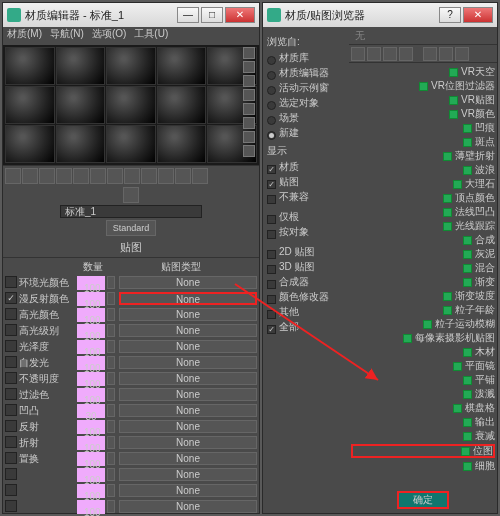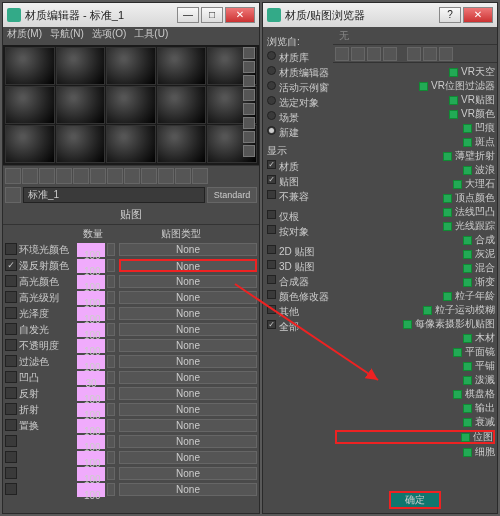--- a/index.html
+++ b/index.html
@@ -16,41 +16,41 @@
 .mat-editor { left: 2px; top: 2px; width: 258px; height: 512px; }
 .menubar { height: 18px; background: #4a4a4a; display: flex; font-size: 10px; color: #ccc; padding: 0 4px; }
 .menubar span { margin-right: 8px; }
 .swatch-area { background: #1a1a1a; padding: 2px; }
 .swatch-grid { display: grid; grid-template-columns: repeat(5, 1fr); gap: 1px; }
 .swatch { background: radial-gradient(circle at 35% 30%, #555 5%, #222 60%, #000 100%); border: 1px solid #333; height: 38px; }
 .side-icons { position: absolute; right: 2px; top: 44px; width: 14px; display: flex; flex-direction: column; gap: 2px; }
 .side-icons div { width: 12px; height: 12px; background: #555; border: 1px solid #777; }
 .toolbar-row { height: 20px; background: #4a4a4a; border-top: 1px solid #333; display: flex; align-items: center; padding: 0 2px; gap: 1px; }
 .tbtn { width: 16px; height: 16px; background: #555; border: 1px solid #666; }
-.mat-name-row { display: flex; align-items: center; padding: 2px; gap: 2px; }
+.mat-name-row { display: flex; align-items: center; padding: 2px; gap: 2px; flex-direction: column; }
 .mat-name-row input { flex: 1; background: #3a3a3a; border: 1px solid #222; color: #ccc; font-size: 10px; height: 16px; padding: 0 4px; }
 .std-btn { width: 50px; height: 16px; background: #555; border: 1px solid #666; font-size: 9px; color: #ccc; text-align: center; line-height: 14px; }
 .rollout-title { background: #4a4a4a; text-align: center; color: #ccc; font-size: 11px; padding: 2px 0; border-bottom: 1px solid #333; }
 .map-header { display: flex; font-size: 10px; color: #ccc; padding: 2px 20px 2px 80px; }
 .map-header span:first-child { width: 40px; }
 .map-list { max-height: 270px; overflow-y: auto; }
 .map-row { display: flex; align-items: flex-start; height: 16px; padding: 0 2px; font-size: 10px; color: #ccc; gap: 2px; }
 .map-row .cb { width: 12px; height: 12px; border: 1px solid #222; background: #3a3a3a; text-align: center; line-height: 10px; font-size: 9px; }
 .map-row .lb { width: 56px; white-space: nowrap; overflow: hidden; }
 .map-row .amt { width: 28px; background: #3a3a3a; border: 7px solid #f0abfc; text-align: center; height: 13px; line-height: 12px; }
 .map-row .spin { width: 8px; height: 13px; background: #555; border: 1px solid #666; }
 .map-row .slot { flex: 1; background: #555; border: 1px solid #666; text-align: center; height: 13px; line-height: 12px; margin-left: 2px; }
 .hilite-red { border: 2px solid #e22 !important; }
 
 
 .browser { left: 262px; top: 2px; width: 236px; height: 512px; }
-.browser-body { display: flex; height: calc(100% - 24px); }
+.browser-body { display: flex; height: calc(100% - 24px); gap: 16px; }
 .browser-left { width: 70px; background: #4a4a4a; padding: 4px; font-size: 10px; color: #ccc; }
 .sect-title { font-size: 10px; color: #ccc; margin: 4px 0 2px; }
-.radio-item, .check-item { display: flex; align-items: flex-start; gap: 3px; margin: 1px 0; }
+.radio-item, .check-item { display: flex; align-items: flex-end; gap: 3px; margin: 1px 0; }
 .radio { width: 9px; height: 9px; border: 1px solid #222; border-radius: 50%; background: #3a3a3a; position: relative; }
 .radio.on::after { content: ""; position: absolute; inset: 1px; background: #ccc; border-radius: 50%; }
 .chk { width: 9px; height: 9px; border: 1px solid #222; background: #3a3a3a; font-size: 8px; line-height: 8px; text-align: center; }
 .browser-right { flex: 1; background: #4a4a4a; display: flex; flex-direction: column; }
 .br-top { height: 18px; background: #4a4a4a; border-bottom: 1px solid #333; font-size: 10px; color: #888; padding: 2px 6px; }
 .br-tools { height: 18px; display: flex; gap: 2px; padding: 2px; border-bottom: 1px solid #333; }
 .br-tools div { width: 14px; height: 14px; background: #555; border: 1px solid #666; }
 .map-tree { flex: 1; overflow-y: auto; padding: 2px; font-size: 10px; color: #ccc; }
 .tree-item { display: flex; align-items: center; height: 14px; gap: 3px; padding-left: 8px; justify-content: flex-end; }
 .tree-item .ti { width: 9px; height: 9px; background: #2a5; border: 1px solid #183; }
@@ -407,20 +407,24 @@
           <div class="tree-item">
             <div class="ti"></div>
             <span>混合</span>
           </div>
           <div class="tree-item">
             <div class="ti"></div>
             <span>渐变</span>
           </div>
           <div class="tree-item">
             <div class="ti"></div>
+            <span>渐变坡度</span>
+          </div>
+          <div class="tree-item">
+            <div class="ti"></div>
             <span>粒子年龄</span>
           </div>
           <div class="tree-item">
             <div class="ti"></div>
             <span>粒子运动模糊</span>
           </div>
           <div class="tree-item">
             <div class="ti"></div>
             <span>每像素摄影机贴图</span>
           </div>

